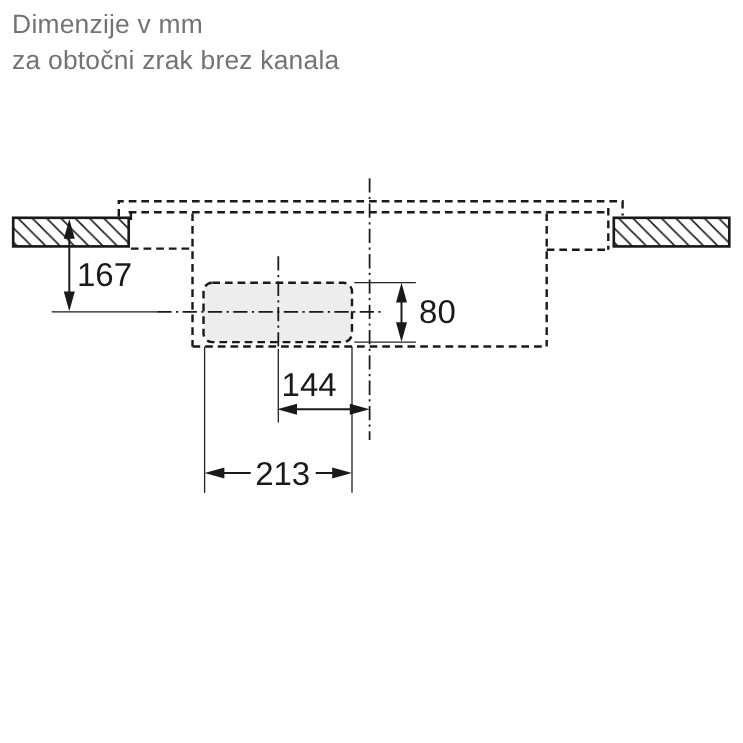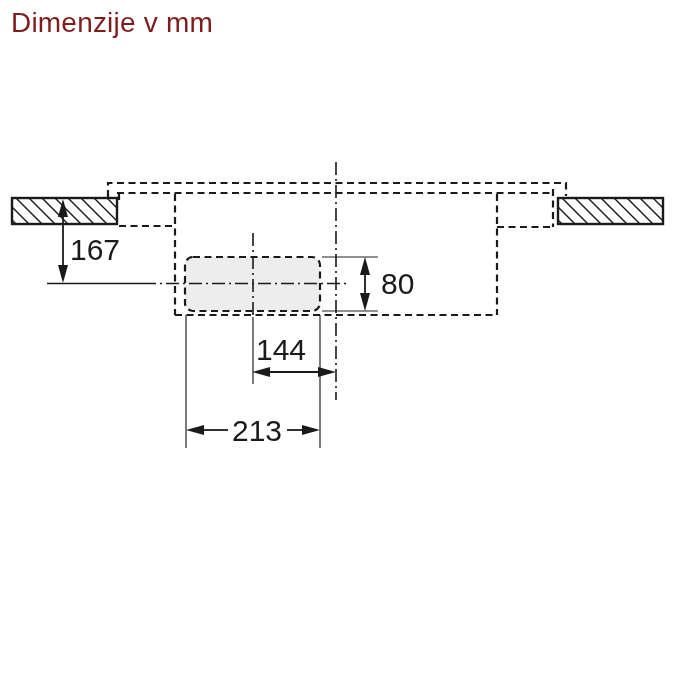--- a/index.html
+++ b/index.html
@@ -11,22 +11,22 @@
     width: 675px;
     height: 675px;
     position: relative;
     overflow: hidden;
     font-family: "Liberation Sans", sans-serif;
   }
   .title-block {
     position: absolute;
     left: 11px;
     top: 6px;
-    color: #7f1d1d;
-    font-size: 28px;
+    color: #737373;
+    font-size: 24px;
     line-height: 33px;
     letter-spacing: 0.2px;
     white-space: nowrap;
   }
   .title-block div { display: block; }
   .diagram-svg {
     position: absolute;
     left: 0;
     top: 0;
   }
@@ -34,20 +34,21 @@
     font-family: "Liberation Sans", sans-serif;
     fill: #1a1a1a;
     font-size: 30px;
   }
 </style>
 </head>
 <body>
 
 <div class="title-block">
   <div>Dimenzije v mm</div>
+  <div>za obtočni zrak brez kanala</div>
 </div>
 
 <svg class="diagram-svg" width="675" height="675" viewBox="0 0 675 675" xmlns="http://www.w3.org/2000/svg">
 
   <defs>
     <pattern id="hatch" width="13" height="13" patternUnits="userSpaceOnUse">
       <path d="M0,0 L13,13" stroke="#1a1a1a" stroke-width="1.4"></path>
       <path d="M-6.5,6.5 L6.5,19.5" stroke="#1a1a1a" stroke-width="1.4"></path>
       <path d="M6.5,-6.5 L19.5,6.5" stroke="#1a1a1a" stroke-width="1.4"></path>
     </pattern>

